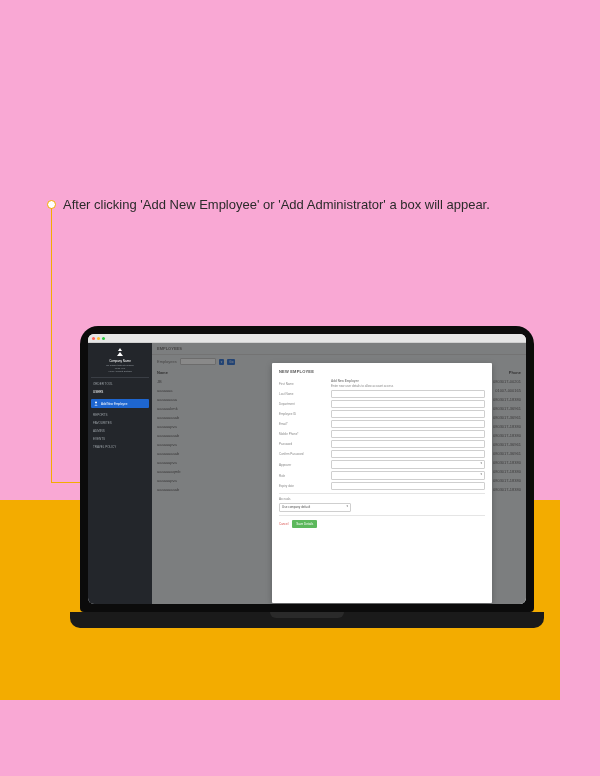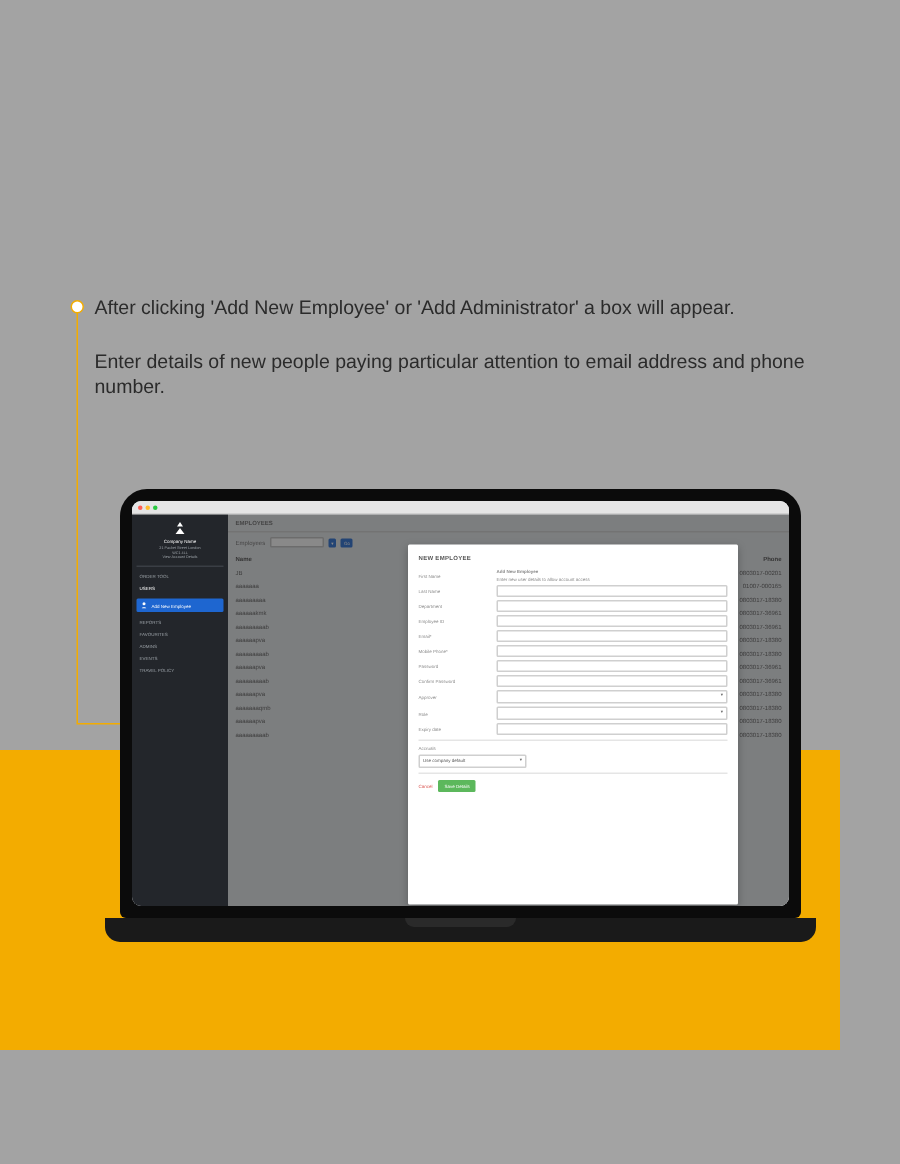--- a/index.html
+++ b/index.html
@@ -1,16 +1,16 @@
 <!DOCTYPE html>
 <html><head>
 <meta charset="utf-8">
 <style>
 html,body{margin:0;padding:0;font-family:-apple-system,Helvetica,Arial,sans-serif;background:#fff;color:#222}
-.page{width:600px;height:776px;position:relative;overflow:hidden;background:#a3a3a3}
+.page{width:600px;height:776px;position:relative;overflow:hidden;background:#f9a8d4}
 .callout{position:absolute;left:63px;top:196px;width:480px;font-size:13px;line-height:1.35;color:#2b2b2b}
 .callout p{margin:0 0 18px 0}
 .marker{position:absolute;left:47px;top:200px;width:7px;height:7px;border:1px solid #f3ac00;border-radius:50%;background:#fff}
 .yellowblock{position:absolute;left:0;top:500px;width:560px;height:200px;background:#f3ac00}
 .guide-v{position:absolute;left:51px;top:208px;width:0;border-left:1px solid #f3ac00;height:274px}
 .guide-h{position:absolute;left:51px;top:482px;width:180px;border-top:1px solid #f3ac00}
 .guide-v2{position:absolute;left:231px;top:390px;width:0;border-left:1px solid #f3ac00;height:222px}
 .laptop{position:absolute;left:70px;top:326px;width:474px;height:300px}
 .laptop .screen{position:absolute;left:10px;top:0;width:454px;height:286px;background:#0b0b0b;border-radius:18px 18px 4px 4px;padding:8px;box-sizing:border-box}
 .laptop .base{position:absolute;left:0;top:286px;width:474px;height:16px;background:#1a1a1a;border-radius:0 0 10px 10px}
@@ -52,21 +52,20 @@
 .modal-actions{display:flex;gap:4px;margin-top:4px;align-items:center}
 .mcancel{color:#d9534f;font-size:3px}
 .msave{background:#5cb85c;color:#fff;font-size:3px;padding:2px 4px;border-radius:1px}
 </style>
 </head>
 <body>
 <div class="page">
 
 <div class="callout">
   <p>After clicking 'Add New Employee' or 'Add Administrator' a box will appear.</p>
-  <p>Enter details of new people paying particular attention to email address and phone number.</p>
 </div>
 <div class="marker"></div>
 <div class="yellowblock"></div>
 <div class="guide-v"></div>
 <div class="guide-h"></div>
 <div class="guide-v2"></div>
 
 <div class="laptop">
   <div class="screen">
     <div class="browser">

